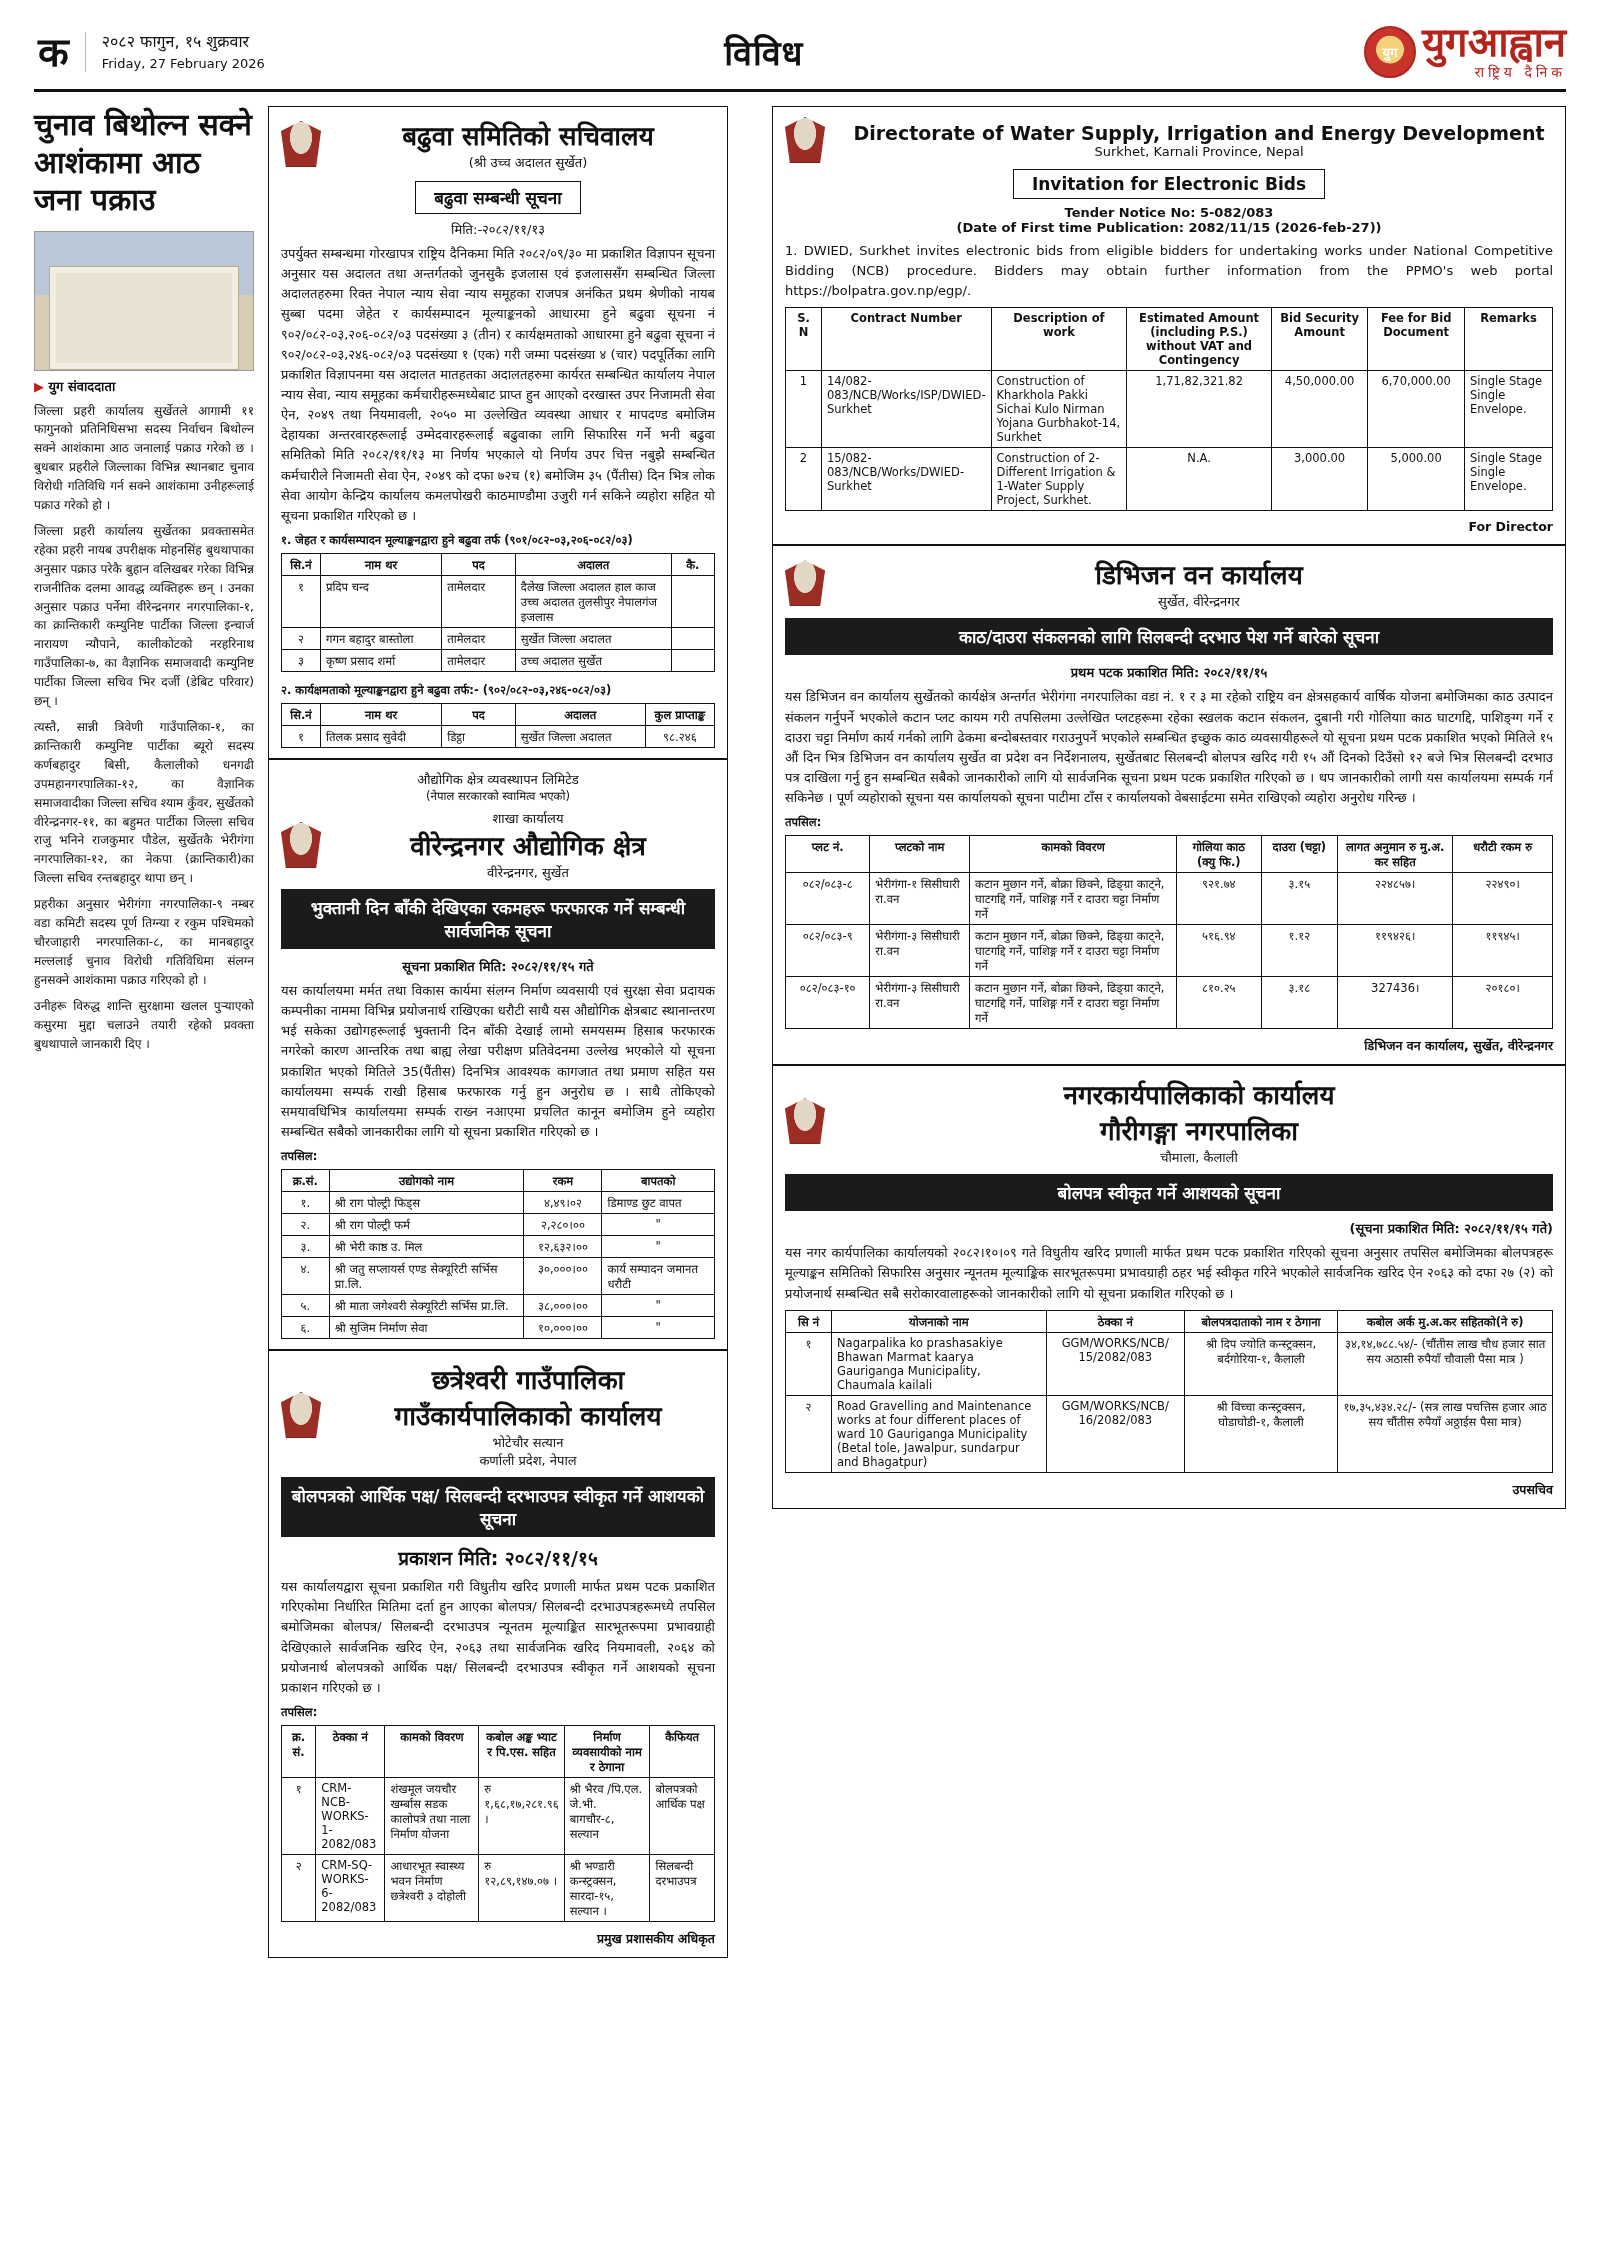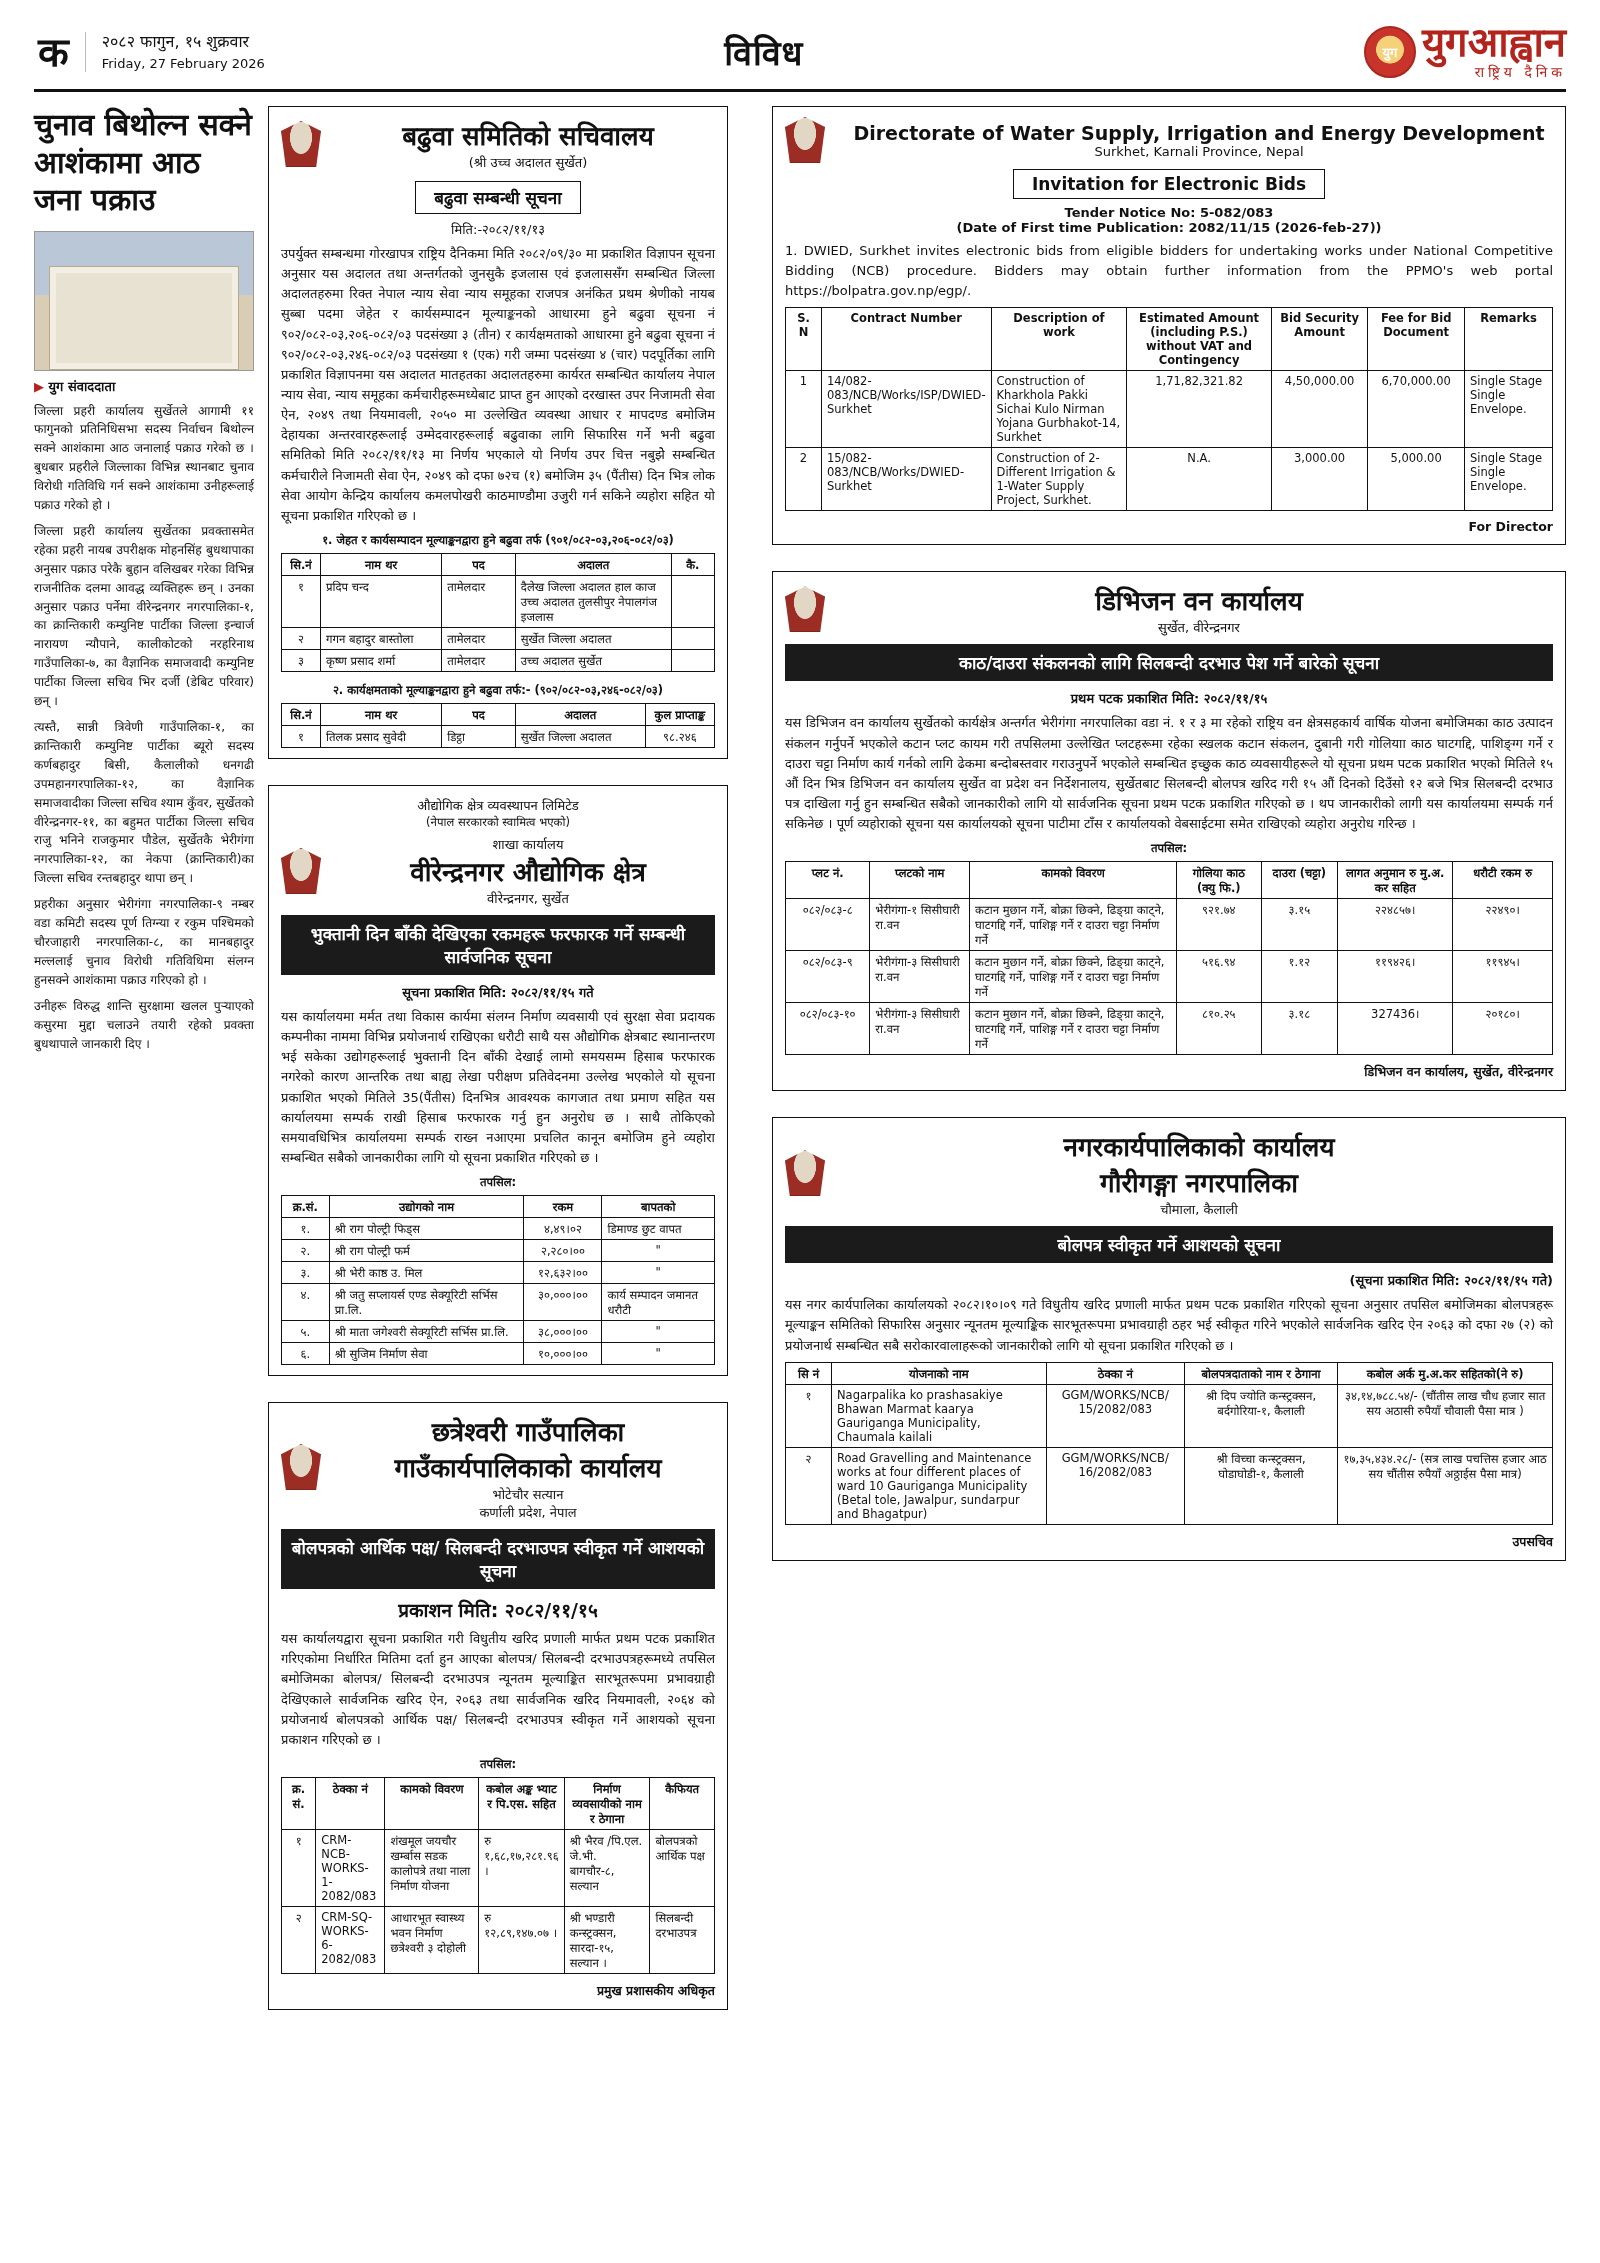--- a/index.html
+++ b/index.html
@@ -32,36 +32,36 @@
   .mh-brandname { font-size:40px; font-weight:bold; color:#b3241d; line-height:1; }
   .mh-brandsub { font-size:14px; color:#b3241d; text-align:right; letter-spacing:4px; }
 
   
   .cols { display:flex; gap:14px; margin-top:14px; }
   .col-a { width:220px; }
   .col-b { width:460px; }
   .col-c { flex:1;padding-left:30px; }
 
   .box { border:1px solid #111; background:#fff; }
-  .box + .box { margin-top:26px; }
+  .box + .box { margin-top:0; }
   .pad { padding:10px 12px; }
 
   
   .hd-emblem {
     width:40px; height:46px; flex:0 0 40px;
     background:radial-gradient(ellipse at 50% 35%, #e2d7c4 0 40%, #9c2d25 42% 100%);
     clip-path:polygon(50% 0,100% 22%,88% 100%,12% 100%,0 22%);
     border:1px solid #7d241e;
   }
   .org-head { display:flex; align-items:center; gap:20px; }
   .org-title { flex:1; text-align:center; }
   .t-big { font-size:26px; font-weight:bold; }
   .t-mid { font-size:19px; font-weight:bold; }
   .t-sm { font-size:13px; }
-  .t-xs { font-size:11.5px;text-align:center; }
+  .t-xs { font-size:11.5px; }
   .center { text-align:center; }
   .right { text-align:right; }
   .bar {
     background:#1b1b1b; color:#fff; text-align:center;
     font-weight:bold; font-size:17px; padding:7px 6px; margin:8px 0;
   }
   .boxed-title {
     display:inline-block; border:1px solid #111; padding:4px 18px;
     font-weight:bold; font-size:17px;
   }

